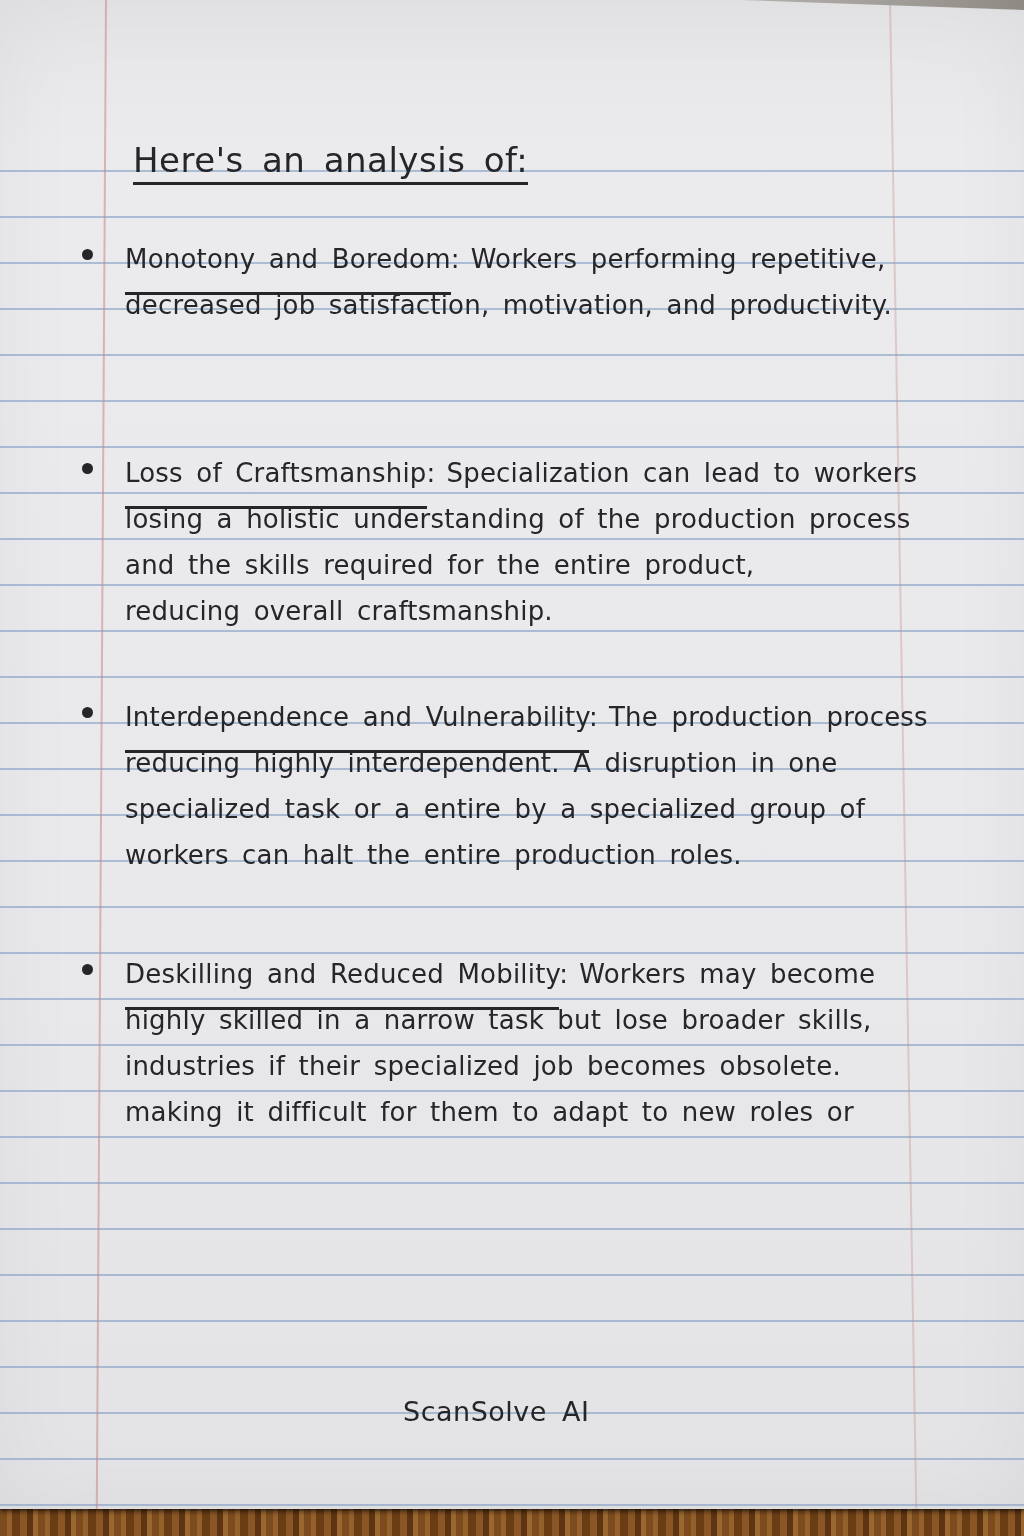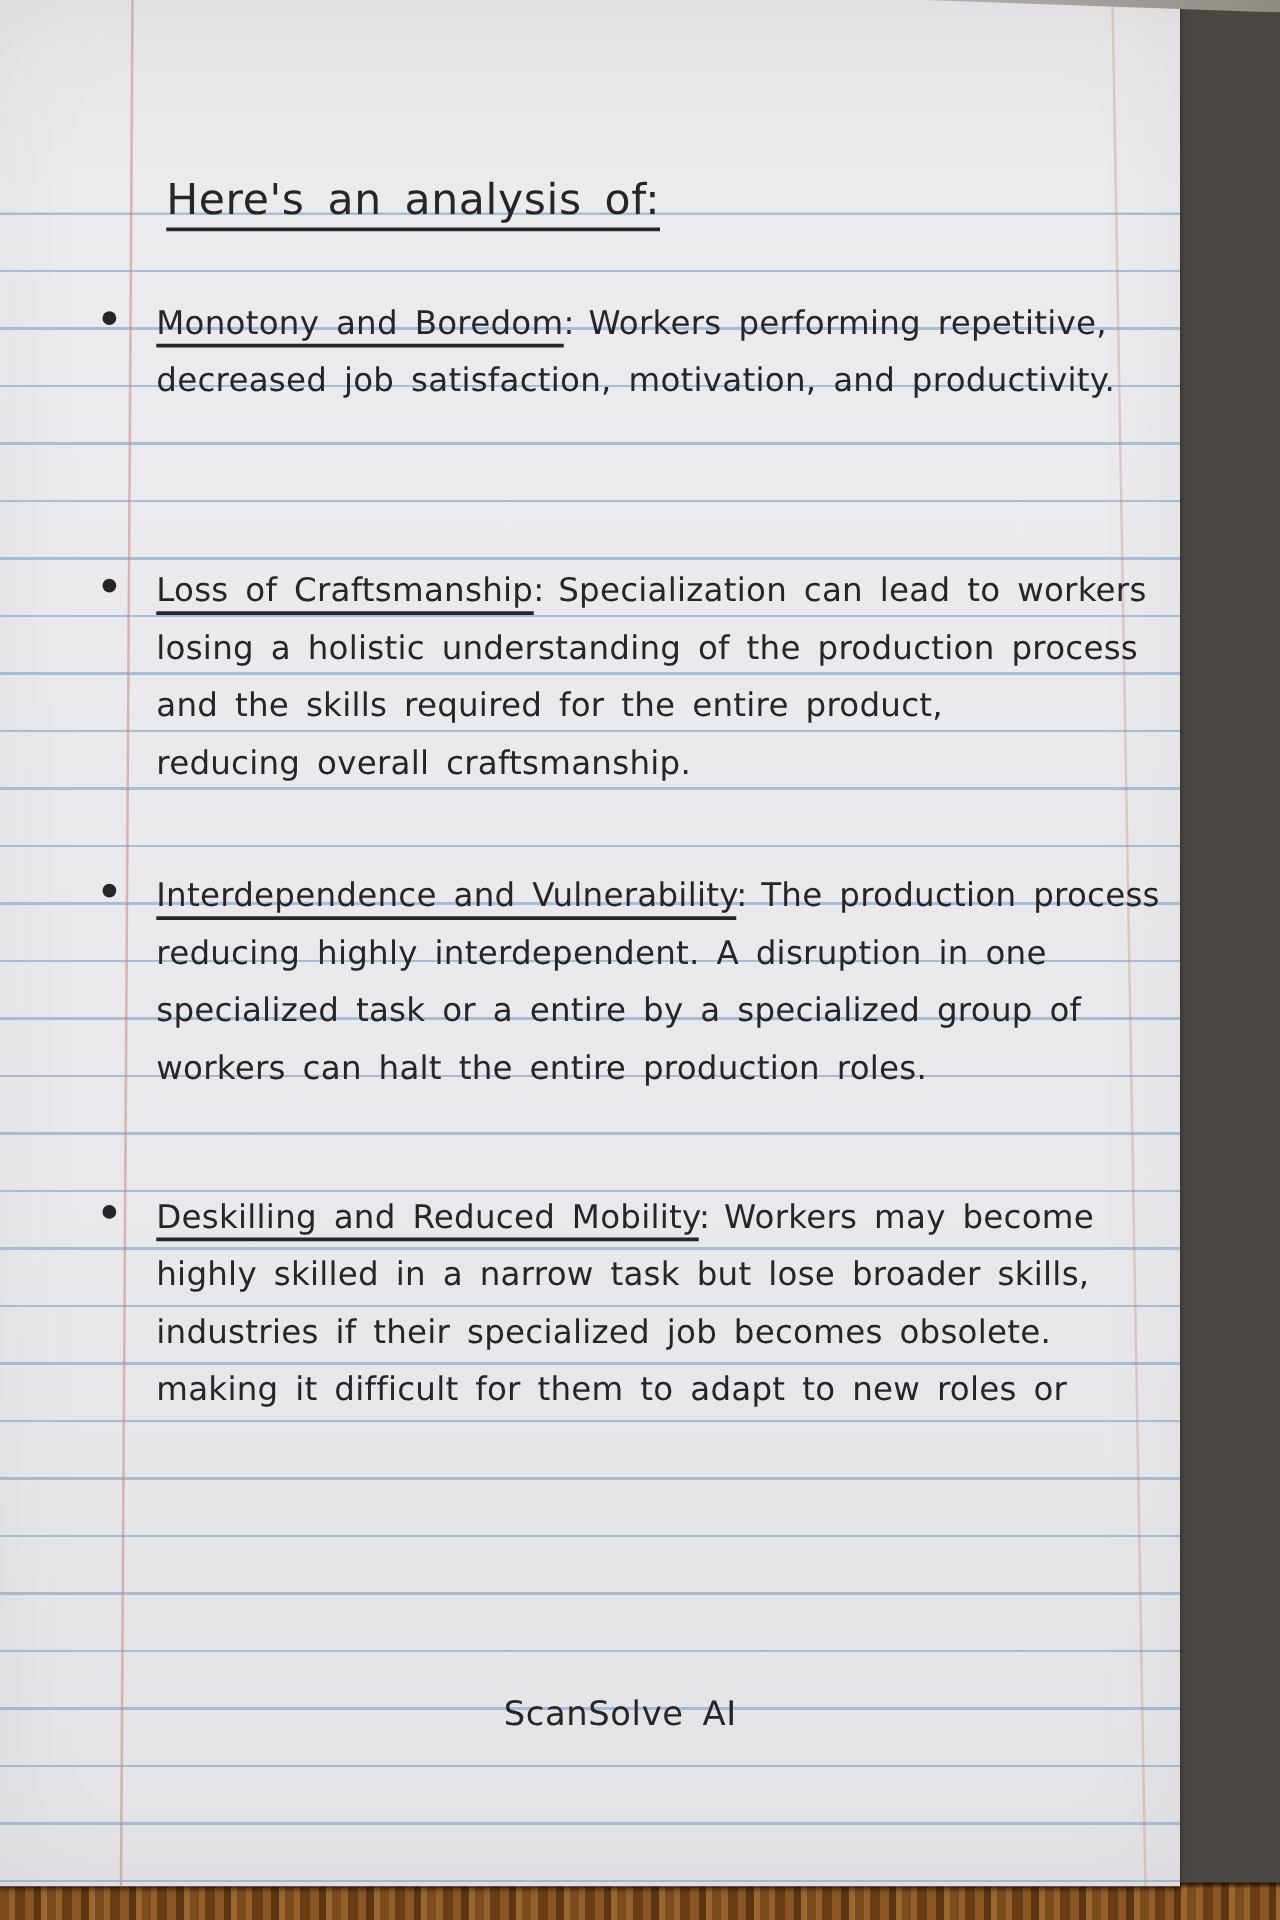--- a/index.html
+++ b/index.html
@@ -23,21 +23,21 @@
     background:repeating-linear-gradient(90deg,
       #7c4b1e 0 7px,#94602c 7px 12px,#6a3d15 12px 20px,
       #8a5626 20px 27px,#5d3512 27px 33px,#9a6730 33px 38px);
   }
   .desk::before{
     content:"";position:absolute;left:0;right:0;top:0;height:5px;
     background:linear-gradient(180deg,rgba(20,10,0,.85),rgba(20,10,0,0));
   }
   
   .paper{
-    position:absolute;left:0;top:0;width:944px;height:1509px;
+    position:absolute;left:0;top:0;width:1024px;height:1509px;
     background:linear-gradient(180deg,#e5e5e7 0%,#ebebed 10%,#e9e9eb 62%,#e3e3e5 100%);
     box-shadow:inset 0 0 90px rgba(0,0,0,.045), 0 3px 4px rgba(0,0,0,.5);
   }
   
   .corner-sliver{
     position:absolute;left:740px;top:0;width:284px;height:10px;
     background:linear-gradient(90deg,#b5b2ae,#8f8a84);
     clip-path:polygon(0 0,100% 0,100% 100%);
   }
   
@@ -66,24 +66,24 @@
   .u{border-bottom:3px solid var(--ink,#26262a);padding-bottom:2px;}
   .bullet{position:absolute;left:125px;right:30px;}
   .bullet .dot{
     position:absolute;left:-43px;top:13px;width:11px;height:11px;
     border-radius:50%;background:var(--ink,#26262a);
   }
   .line{
     height:46px;line-height:46px;font-size:26px;white-space:nowrap;
     letter-spacing:.2px;word-spacing:5px;
   }
-  .head{border-bottom:3px solid var(--ink,#26262a);padding-bottom:1px;}
+  .head{border-bottom:3px solid var(--ink,#26262a);padding-bottom:18px;}
   .colon{margin-right:11px;}
   .watermark{
-    position:absolute;left:403px;top:1356px;font-size:27px;
+    position:absolute;left:403px;top:1396px;font-size:27px;
     letter-spacing:.5px;word-spacing:6px;white-space:nowrap;
   }
 </style>
 </head>
 <body>
 
 <div class="scene">
 
   <div class="desk"></div>
 

